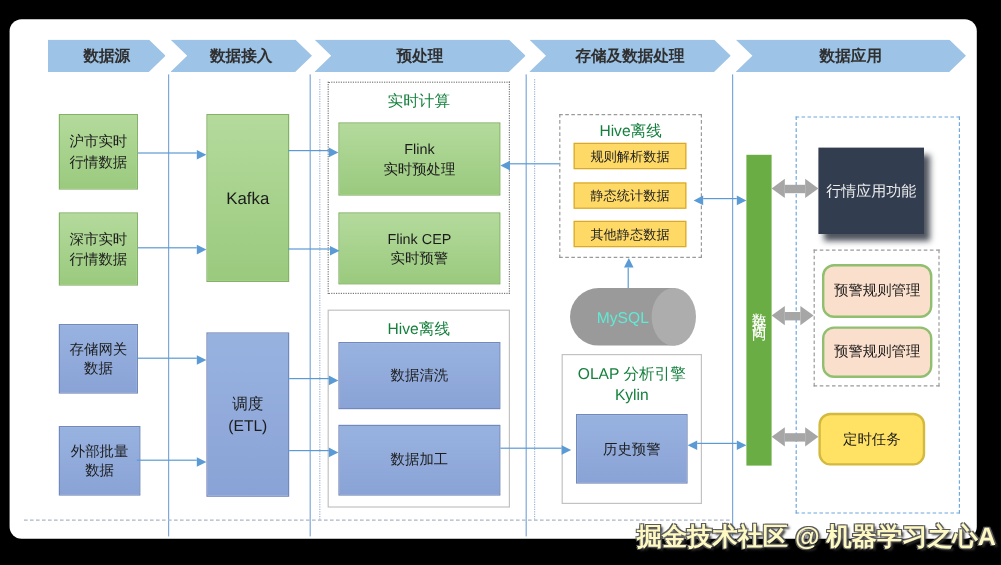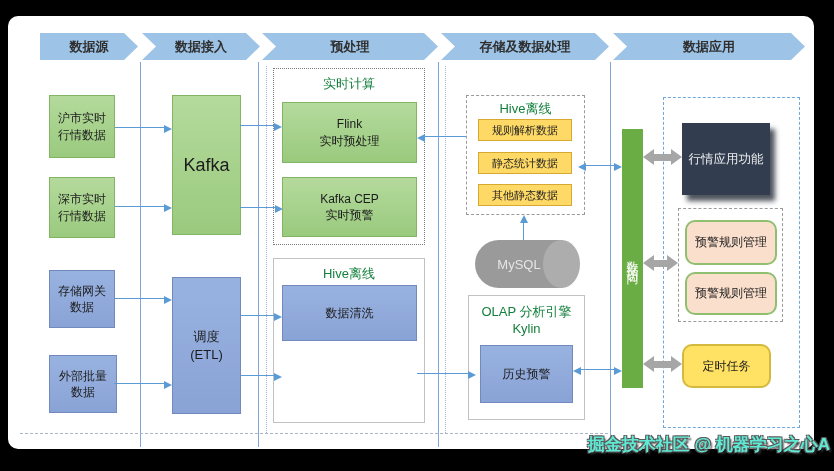--- a/index.html
+++ b/index.html
@@ -29,40 +29,40 @@
   .gtitle{position:absolute;left:0;width:100%;text-align:center;font-size:13px;color:#15803d;white-space:pre-line;line-height:1.3;}
   .yellow-item{position:absolute;background:#FFD966;border:1px solid #d8a930;font-size:11px;display:flex;
        align-items:center;justify-content:center;z-index:3;box-sizing:border-box;}
   .rule{background:#fbdfcd;border:2px solid #8fbf6f;border-radius:10px;}
   .task{background:#ffe263;border:2px solid #d3b93e;border-radius:10px;}
   .dark{background:#323e50;color:#ececec;box-shadow:5px 6px 5px rgba(22,28,40,.75);font-size:12.5px;}
   .bar{background:#6bad45;color:#fff;writing-mode:vertical-rl;letter-spacing:4px;font-size:12px;}
 
   .cyl-body{position:absolute;background:#9a9a9a;border-radius:24px 0 0 24px;z-index:2;}
   .cyl-cap{position:absolute;background:#adadad;border-radius:50%;z-index:2;}
-  .cyl-label{position:absolute;color:#e5e5e5;font-size:13px;display:flex;align-items:center;justify-content:center;z-index:3;}
+  .cyl-label{position:absolute;color:#5eead4;font-size:13px;display:flex;align-items:center;justify-content:center;z-index:3;}
 
   
   .ar{position:absolute;height:0;border-top:1.5px solid #5B9BD5;z-index:4;}
   .ar.right::after{content:"";position:absolute;right:-8px;top:-3px;border-left:8px solid #5B9BD5;
        border-top:4px solid transparent;border-bottom:4px solid transparent;}
   .ar.left::before{content:"";position:absolute;left:-8px;top:-3px;border-right:8px solid #5B9BD5;
        border-top:4px solid transparent;border-bottom:4px solid transparent;}
   .arv{position:absolute;width:0;border-left:1.5px solid #5B9BD5;z-index:4;}
   .arv.up::before{content:"";position:absolute;top:-8px;left:-4px;border-bottom:8px solid #5B9BD5;
        border-left:4px solid transparent;border-right:4px solid transparent;}
 
   
   .fat{position:absolute;height:7px;background:#a6a6a6;z-index:4;}
   .fat::before{content:"";position:absolute;left:-11px;top:-5px;border-right:11px solid #a6a6a6;
        border-top:8.5px solid transparent;border-bottom:8.5px solid transparent;}
   .fat::after{content:"";position:absolute;right:-11px;top:-5px;border-left:11px solid #a6a6a6;
        border-top:8.5px solid transparent;border-bottom:8.5px solid transparent;}
 
-  .wm1{position:absolute;right:4px;top:433px;font-size:17px;font-weight:bold;color:#5eead4;z-index:50;white-space:nowrap;
+  .wm1{position:absolute;right:4px;top:433px;font-size:21px;font-weight:bold;color:#fef9c3;z-index:50;white-space:nowrap;
        text-shadow:-1px -1px 0 #5a5a5a,1px -1px 0 #5a5a5a,-1px 1px 0 #5a5a5a,2px 2px 2px #2e2e2e;}
   .wm2{position:absolute;right:12px;top:449px;font-size:15px;color:#9a9a9a;opacity:.6;z-index:49;white-space:nowrap;margin-top:39px;}
 </style>
 </head>
 <body>
 
 <div id="root">
   <div class="canvas"></div>
 
   <div class="stage first" style="left:40px;width:98px;">
@@ -91,36 +91,37 @@
 
   <div class="box green" style="left:49px;top:95px;width:66px;height:63px;"><span>沪市实时
 行情数据</span></div>
   <div class="box green" style="left:49px;top:177px;width:66px;height:61px;"><span>深市实时
 行情数据</span></div>
   <div class="box blue" style="left:49px;top:270px;width:66px;height:58px;"><span>存储网关
 数据</span></div>
   <div class="box blue" style="left:49px;top:355px;width:68px;height:58px;"><span>外部批量
 数据</span></div>
 
-  <div class="box green" style="left:172px;top:95px;width:69px;height:140px;font-size:18px;"><span>Kafka</span></div>
+  <div class="box green" style="left:172px;top:95px;width:69px;height:140px;font-size:14px;"><span>Kafka</span></div>
   <div class="box blue" style="left:172px;top:277px;width:69px;height:137px;font-size:13px;"><span>调度
 (ETL)</span></div>
 
   <div class="groupbox dotted" style="left:273px;top:68px;width:152px;height:177px;">
     <div class="gtitle" style="top:7px;">实时计算</div>
   </div>
   <div class="box green" style="left:282px;top:102px;width:135px;height:61px;"><span>Flink
 实时预处理</span></div>
-  <div class="box green" style="left:282px;top:177px;width:135px;height:60px;"><span>Kafka CEP
+  <div class="box green" style="left:282px;top:177px;width:135px;height:60px;"><span>Flink CEP
 实时预警</span></div>
 
   <div class="groupbox solidgray" style="left:273px;top:258px;width:152px;height:165px;">
     <div class="gtitle" style="top:7px;">Hive离线</div>
   </div>
   <div class="box blue" style="left:282px;top:285px;width:135px;height:56px;"><span>数据清洗</span></div>
+  <div class="box blue" style="left:282px;top:354px;width:135px;height:59px;"><span>数据加工</span></div>
 
   <div class="groupbox dashedgray" style="left:466px;top:95px;width:119px;height:120px;">
     <div class="gtitle" style="top:5px;">Hive离线</div>
   </div>
   <div class="yellow-item" style="left:478px;top:119px;width:94px;height:22px;">
       <span>规则解析数据</span>
     </div>
   <div class="yellow-item" style="left:478px;top:152px;width:94px;height:22px;">
       <span>静态统计数据</span>
     </div>

